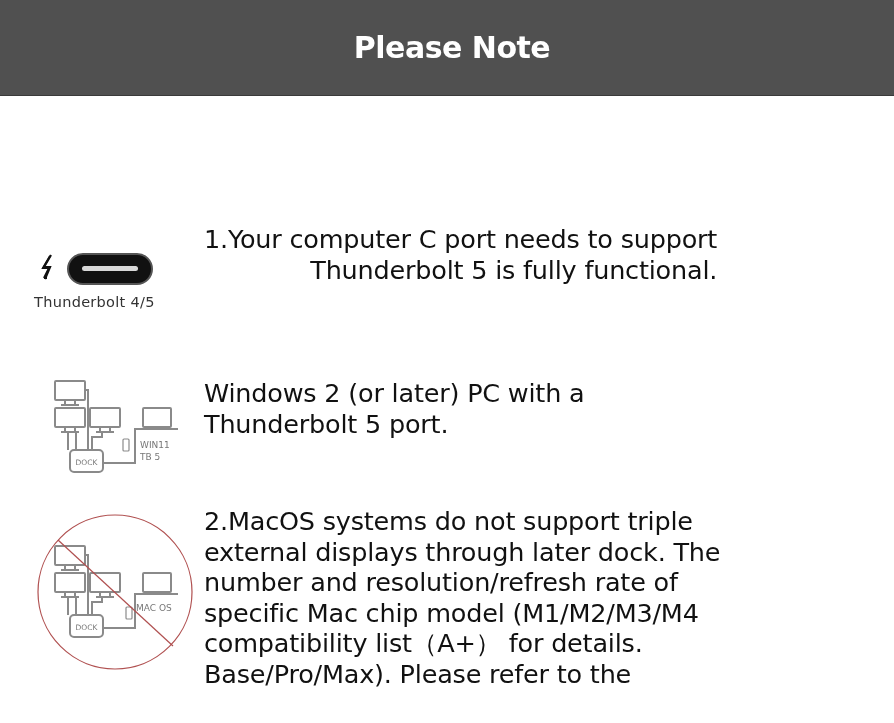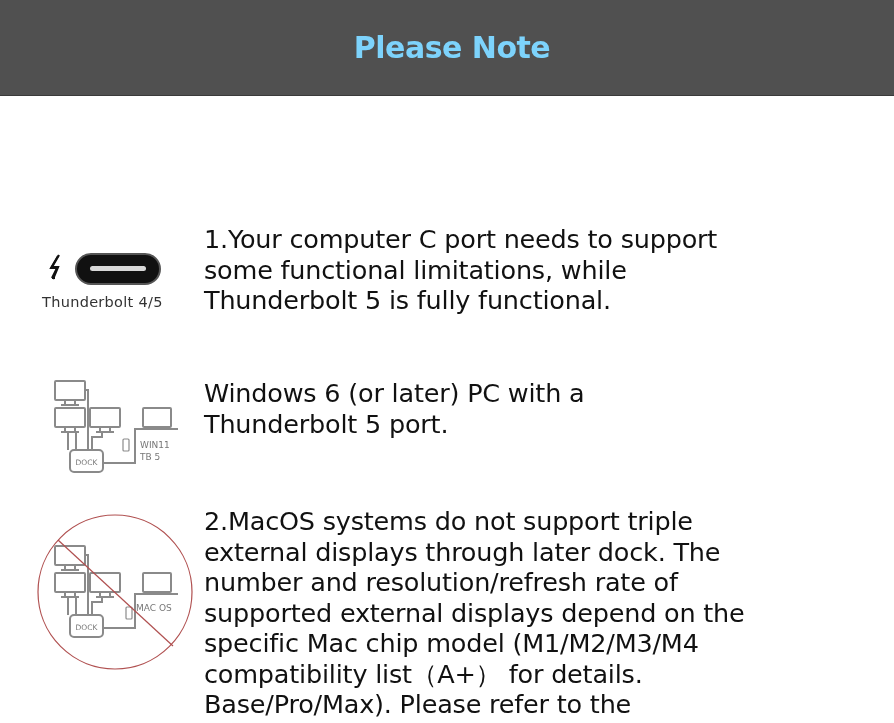--- a/index.html
+++ b/index.html
@@ -1,28 +1,28 @@
 <!DOCTYPE html>
 <html><head>
 <meta charset="utf-8">
 <style>
   html, body { margin:0; padding:0; }
   body { width:894px; height:723px; background:#ffffff; position:relative; overflow:hidden;
          font-family:"DejaVu Sans", sans-serif; color:#111; }
   .header { position:absolute; left:0; top:0; width:894px; height:95px; background:#505050;
             border-bottom:1px solid #3a3a3a; display:flex; align-items:center; justify-content:center; }
-  .header-title { color:#7dd3fc; font-size:30px; font-weight:bold; letter-spacing:-0.5px;margin-left:10px; }
+  .header-title { color:#ffffff; font-size:30px; font-weight:bold; letter-spacing:-0.5px;margin-left:10px; }
   .note { position:absolute; left:204px; font-size:25.5px; line-height:30.5px; color:#111;
           letter-spacing:-0.2px; white-space:nowrap; }
   .note .line { display:block; }
-  #note1 { top:224px; }
+  #note1 { top:224px;text-align:right; }
   #note2 { top:378px; }
   #note3 { top:506px; }
   .icon-block { position:absolute; }
-  #tb-block { left:38px; top:250px; width:150px; height:70px; }
+  #tb-block { left:30px; top:250px; width:150px; height:70px; }
   .tb-label { position:absolute; left:4px; top:44px; font-size:14.5px; color:#333; white-space:nowrap; letter-spacing:0.3px; }
   #win-block { left:40px; top:375px; width:150px; height:105px; }
   #mac-block { left:30px; top:512px; width:170px; height:160px; }
 </style>
 </head>
 <body>
 
 <div class="header">
   <span class="header-title">Please Note</span>
 </div>
@@ -32,21 +32,20 @@
     <path d="M20 6 L13 18 L19 18 L14 28 L16 26 M14 28 L17 28" fill="none" stroke="#111" stroke-width="2"></path>
     <path d="M21 5 L14 17 L20 17 L15 29" fill="none" stroke="#111" stroke-width="2.2" stroke-linejoin="miter"></path>
     <rect x="38" y="4" width="84" height="30" rx="15" ry="15" fill="#111" stroke="#555" stroke-width="2"></rect>
     <rect x="52" y="16" width="56" height="5" rx="2.5" fill="#d8d8d8"></rect>
   </svg>
   <div class="tb-label">Thunderbolt 4/5</div>
 </div>
 
 <div class="note" id="note1">
   <span class="line">1.Your computer C port needs to support</span>
-  <span class="line">some functional limitations, while</span>
   <span class="line">Thunderbolt 5 is fully functional.</span>
 </div>
 
 <div class="icon-block" id="win-block">
   <svg width="150" height="105" viewBox="0 0 150 105">
     <g fill="none" stroke="#8a8a8a" stroke-width="2">
       <rect x="15" y="6" width="30" height="19" rx="1"></rect>
       <path d="M25 25 v4 M35 25 v4 M21 30 h18"></path>
       <rect x="15" y="33" width="30" height="19" rx="1"></rect>
       <path d="M25 52 v4 M35 52 v4 M21 57 h18"></path>
@@ -58,21 +57,21 @@
       <path d="M44 15 h4 v60 M28 57 v18 M36 57 v18 M62 57 v5 h-10 v13 M63 88 h32 v-34 h8"></path>
     </g>
     <rect x="83" y="64" width="6" height="12" rx="1" fill="none" stroke="#8a8a8a" stroke-width="1.2"></rect>
     <text x="46.5" y="90" font-size="7.5" fill="#777" text-anchor="middle" font-family="DejaVu Sans, sans-serif">DOCK</text>
     <text x="100" y="73" font-size="9" fill="#777" font-family="DejaVu Sans, sans-serif">WIN11</text>
     <text x="100" y="85" font-size="9" fill="#777" font-family="DejaVu Sans, sans-serif">TB 5</text>
   </svg>
 </div>
 
 <div class="note" id="note2">
-  <span class="line">Windows 6 (or later) PC with a</span>
+  <span class="line">Windows 2 (or later) PC with a</span>
   <span class="line">Thunderbolt 5 port.</span>
 </div>
 
 <div class="icon-block" id="mac-block">
   <svg width="170" height="160" viewBox="0 0 170 160">
     <g fill="none" stroke="#8a8a8a" stroke-width="2">
       <rect x="25" y="34" width="30" height="19" rx="1"></rect>
       <path d="M35 53 v4 M45 53 v4 M31 58 h18"></path>
       <rect x="25" y="61" width="30" height="19" rx="1"></rect>
       <path d="M35 80 v4 M45 80 v4 M31 85 h18"></path>
@@ -88,17 +87,16 @@
     <text x="106" y="99" font-size="9" fill="#777" font-family="DejaVu Sans, sans-serif">MAC OS</text>
     <circle cx="85" cy="80" r="77" fill="none" stroke="#b05050" stroke-width="1.2"></circle>
     <line x1="28" y1="28" x2="143" y2="134" stroke="#b05050" stroke-width="1.2"></line>
   </svg>
 </div>
 
 <div class="note" id="note3">
   <span class="line">2.MacOS systems do not support triple</span>
   <span class="line">external displays through later dock. The</span>
   <span class="line">number and resolution/refresh rate of</span>
-  <span class="line">supported external displays depend on the</span>
   <span class="line">specific Mac chip model (M1/M2/M3/M4</span>
   <span class="line">compatibility list（A+） for details.</span>
   <span class="line">Base/Pro/Max). Please refer to the</span>
 </div>
 
 </body></html>

